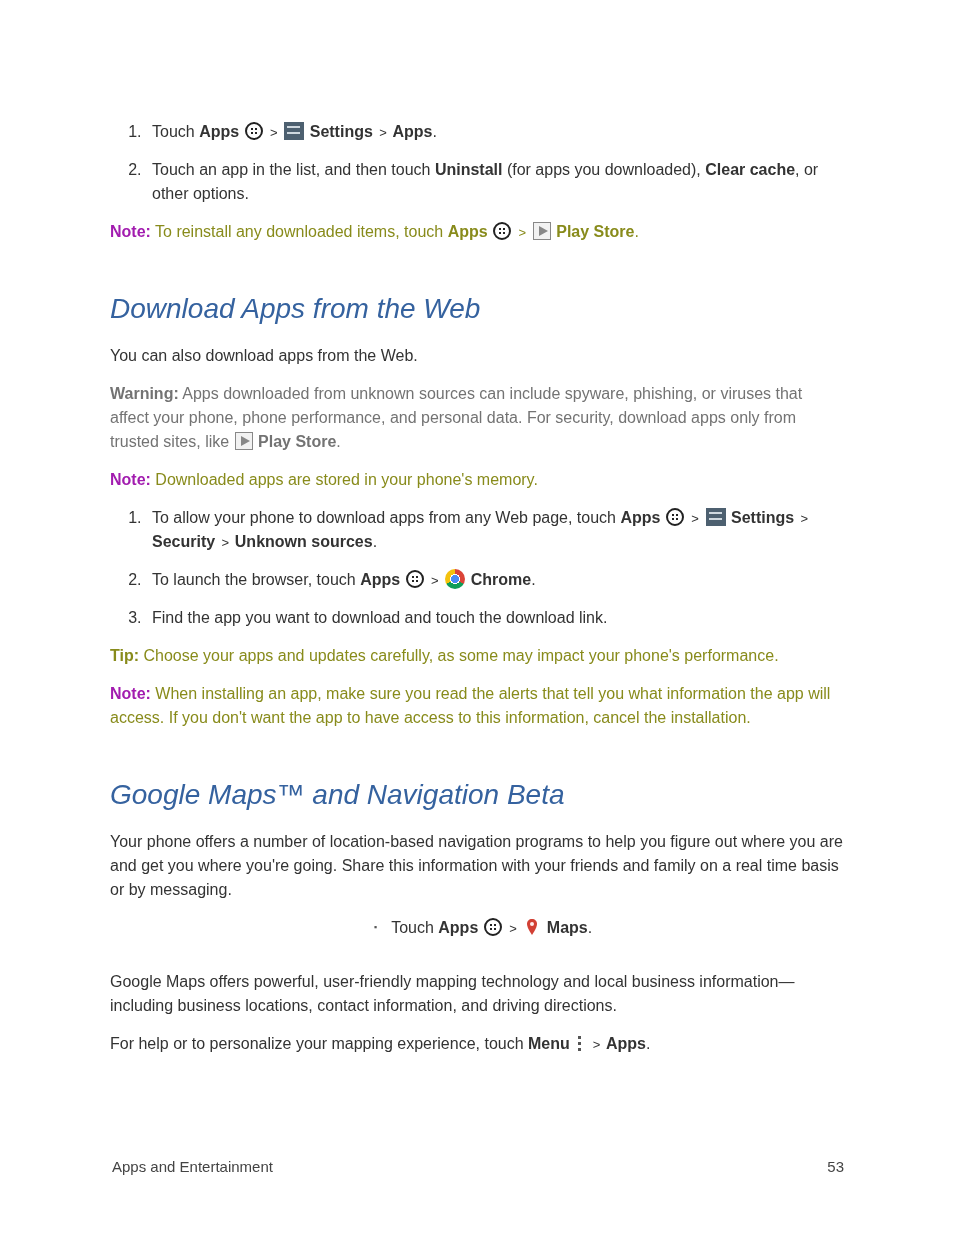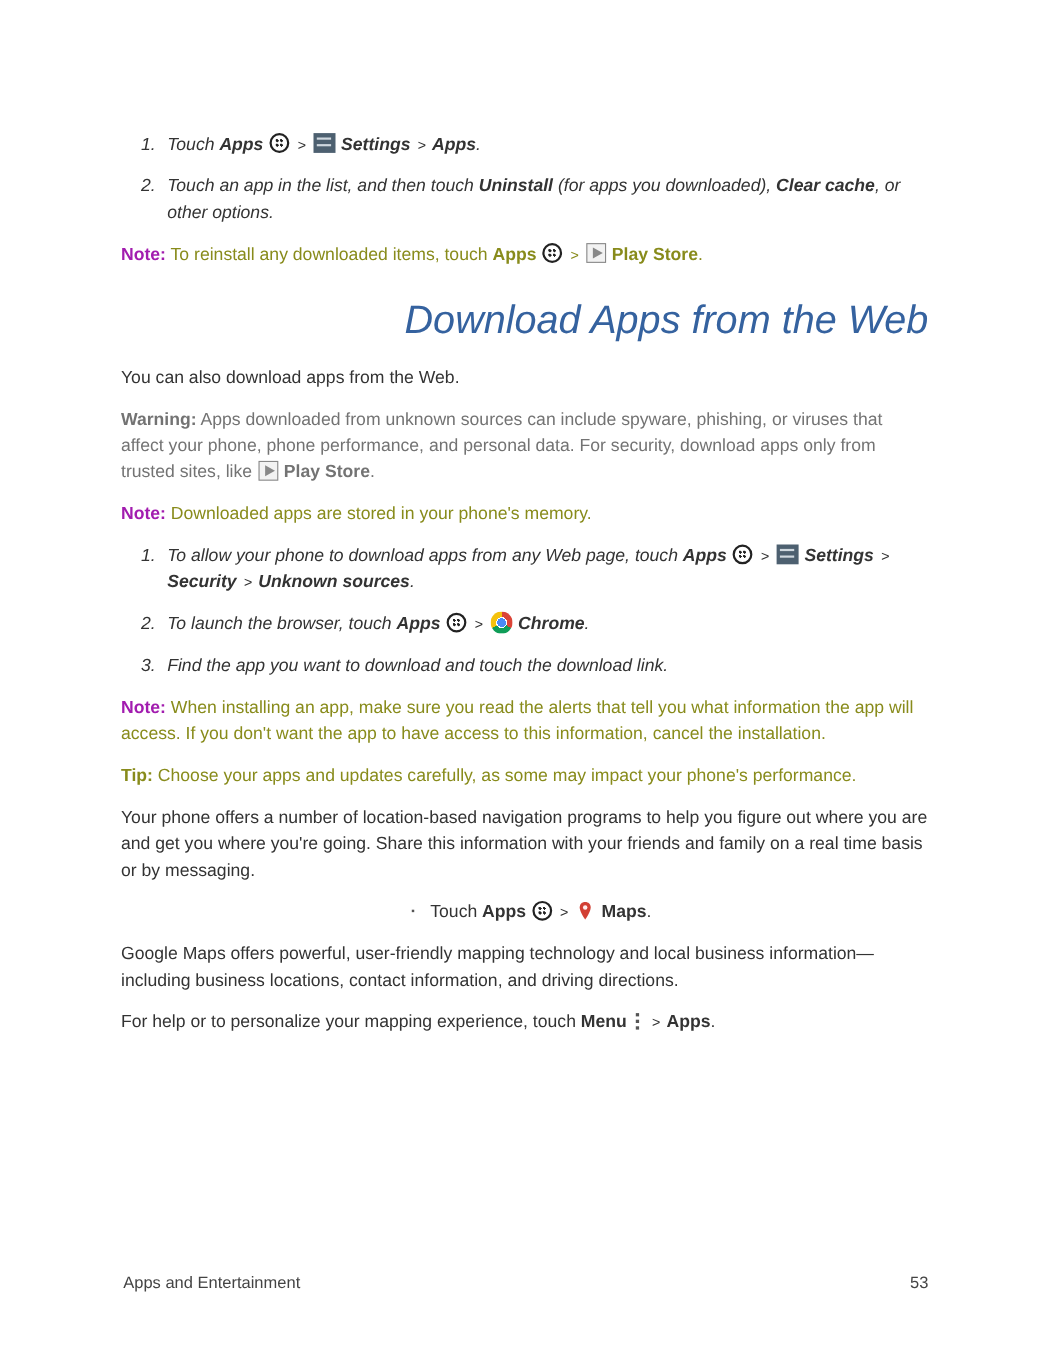--- a/index.html
+++ b/index.html
@@ -7,33 +7,32 @@
       font-family: Arial, Helvetica, sans-serif;
       font-size: 16px;
       color: #333;
       background: #fff;
       width: 954px;
       height: 1235px;
       position: relative;
       padding: 120px 110px 60px 110px;
     }
     .content { line-height: 1.5; }
-    ol { margin-left: 18px; padding-left: 18px; font-style: italic; }
+    ol { margin-left: 18px; padding-left: 18px; }
     ol li { padding-left: 6px; margin-bottom: 14px; }
     ul.flat { list-style: none; margin-left: 12px; text-align: center; }
     ul.flat li::before { content: "▪"; font-size: 9px; color: #555; margin-right: 10px; position: relative; top: -3px; }
     h2.section {
       font-family: Arial, Helvetica, sans-serif;
       font-style: italic;
       color: #35629f;
       font-weight: 400;
-      font-size: 36px;
-      margin-top: 20px;
+      font-size: 28px;
+      margin-top: 44px;
       margin-bottom: 14px;
-      text-align: right;
     }
     p { margin-bottom: 14px; }
     .bold { font-weight: bold; }
     .gt { font-size: 13px; padding: 0 2px; }
     .note-label { color: #a21caf; font-weight: bold; }
     .note-text { color: #888b1b; }
     .warn-text { color: #737373; }
     .tip-label { color: #888b1b; font-weight: bold; }
     .icon {
       display: inline-block;
@@ -183,45 +182,46 @@
     <li>
       <span>To launch the browser, touch </span><span class="bold">Apps</span>
       <span class="icon apps-circle"></span>
       <span class="gt"> &gt; </span>
       <span class="icon chrome-circle"></span><span class="bold"> Chrome</span><span>.</span>
     </li>
     <li>Find the app you want to download and touch the download link.</li>
   </ol>
 
   <p>
+    <span class="tip-label">Tip:</span><span class="note-text">  Choose your apps and updates carefully, as some may impact your phone's performance.</span>
+  </p>
+
+  <p>
     <span class="note-label">Note:</span><span class="note-text">  When installing an app, make sure you read the alerts that tell you what information the app will access. If you don't want the app to have access to this information, cancel the installation.</span>
   </p>
 
-  <p>
-    <span class="tip-label">Tip:</span><span class="note-text">  Choose your apps and updates carefully, as some may impact your phone's performance.</span>
-  </p>
-
+  <h2 class="section">Google Maps™ and Navigation Beta</h2>
 
   <p>Your phone offers a number of location-based navigation programs to help you figure out where you are and get you where you're going. Share this information with your friends and family on a real time basis or by messaging.</p>
 
   <ul class="flat">
     <li>
       <span>Touch </span><span class="bold">Apps</span>
       <span class="icon apps-circle"></span>
       <span class="gt"> &gt; </span>
       <span class="icon maps-pin">
         <svg viewBox="0 0 18 18">
             <path d="M9 1 C6 1 4 3 4 6 C4 10 9 17 9 17 C9 17 14 10 14 6 C14 3 12 1 9 1 Z" fill="#d24034"></path>
             <circle cx="9" cy="6" r="2" fill="#fee"></circle>
           </svg>
       </span><span class="bold"> Maps</span><span>.</span>
     </li>
   </ul>
 
-  <p style="margin-top:14px">Google Maps offers powerful, user-friendly mapping technology and local business information—including business locations, contact information, and driving directions.</p>
+  <p style="margin-top:30px">Google Maps offers powerful, user-friendly mapping technology and local business information—including business locations, contact information, and driving directions.</p>
 
   <p>
     <span>For help or to personalize your mapping experience, touch </span><span class="bold">Menu</span>
     <span class="icon menu-dots"><span></span><span></span><span></span></span>
     <span class="gt"> &gt; </span>
     <span class="bold">Apps</span><span>.</span>
   </p>
 
 </div>
 

